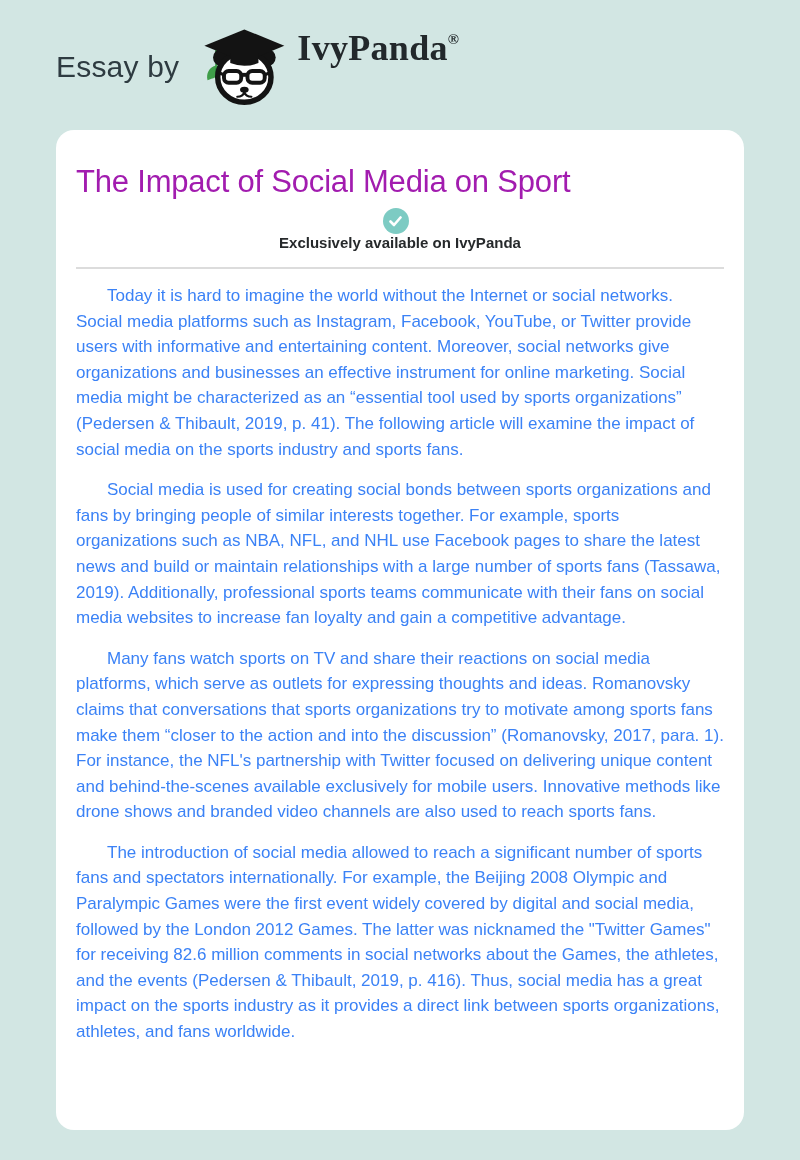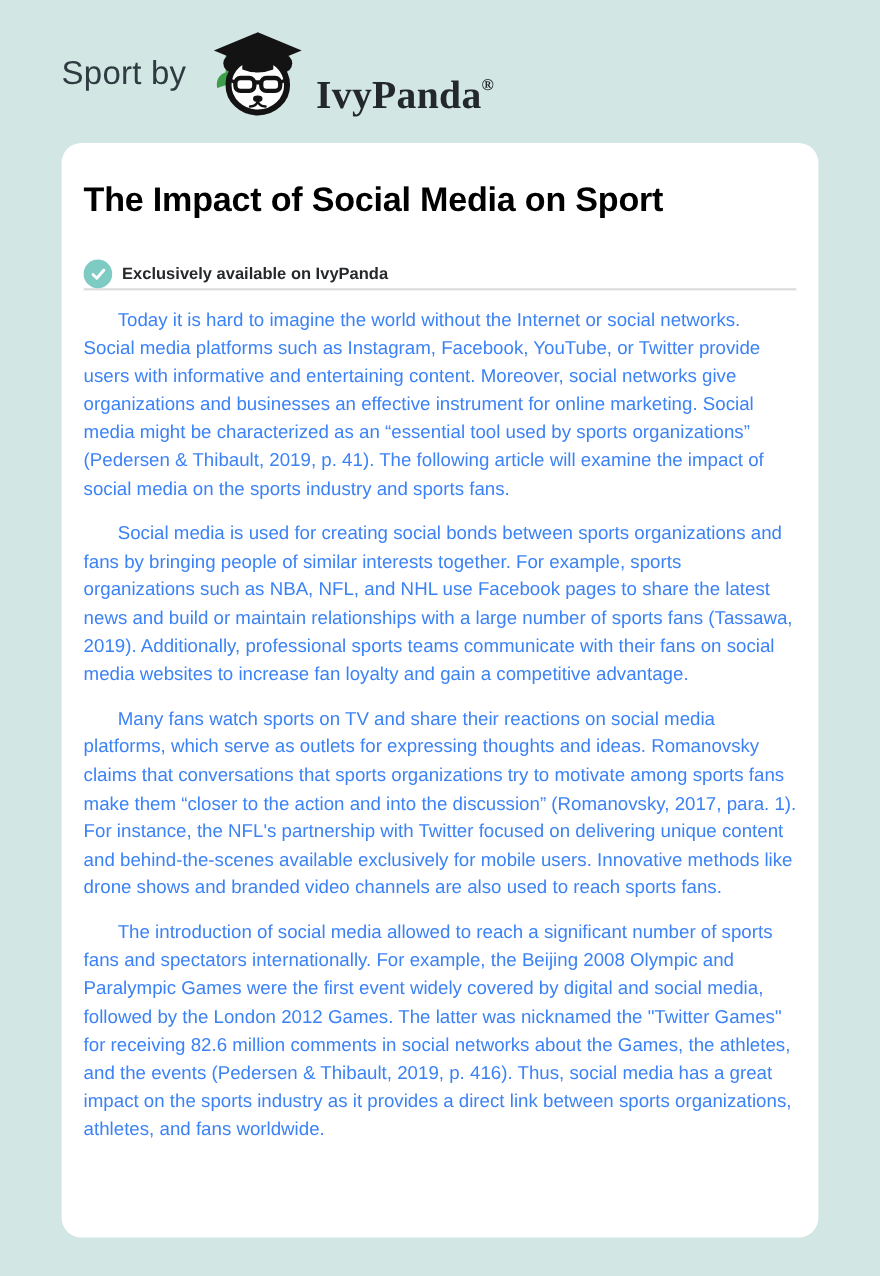--- a/index.html
+++ b/index.html
@@ -18,21 +18,21 @@
     height: 130px;
   }
   .essay-by {
     font-size: 30px;
     color: #2e3b41;
     letter-spacing: 0.2px;
     margin-right: 16px;
   }
   .logo-wrap {
     display: flex;
-    align-items: flex-end;
+    align-items: flex-start;
   }
   .logo-svg { width: 94px; height: 80px; display: block; margin-right: 8px; }
   .brand {
     font-family: "Liberation Serif", serif;
     font-weight: bold;
     font-size: 36px;
     color: #22282b;
     letter-spacing: 0.3px;
   }
   .brand sup {
@@ -42,28 +42,30 @@
   
   .card {
     background: #ffffff;
     margin: 0 56px;
     border-radius: 18px;
     padding: 34px 20px 70px 20px;
     min-height: 980px;
   }
   .doc-title {
     font-size: 31px;
-    font-weight: bold;
-    color: #000000;
+    font-weight: normal;
+    color: #a21caf;
     letter-spacing: -0.2px;
-    margin-bottom: 36px;
+    margin-bottom: 8px;
   }
   .availability {
     display: flex;
     align-items: center;
+    margin-bottom: 16px;
+    flex-direction: column;
   }
   .check-circle {
     width: 26px;
     height: 26px;
     border-radius: 50%;
     background: #7dcbc3;
     display: flex;
     align-items: center;
     justify-content: center;
     margin-right: 9px;
@@ -86,21 +88,21 @@
     color: #3b82f6;
     text-indent: 31px;
     margin-top: 14px;
     margin-bottom: 15px;
   }
 </style>
 </head>
 <body>
 
 <header class="site-header">
-  <span class="essay-by">Sport by</span>
+  <span class="essay-by">Essay by</span>
 
   <div class="logo-wrap">
     <svg class="logo-svg" viewBox="0 0 120 100" aria-hidden="true">
 
       <line x1="27" y1="22" x2="27" y2="50" stroke="#3f9e49" stroke-width="2.5" stroke-dasharray="3.5 2.5"></line>
       <path d="M27,48 C18,50 14,58 16,67 C21,64 24,65 27,62 C30,65 33,64 38,67 C40,58 36,50 27,48 Z" fill="#3f9e49"></path>
       <line x1="27" y1="52" x2="27" y2="64" stroke="#1c6b2e" stroke-width="1.6"></line>
 
       <circle cx="34" cy="38" r="11" fill="#131313"></circle>
       <circle cx="92" cy="38" r="11" fill="#131313"></circle>

